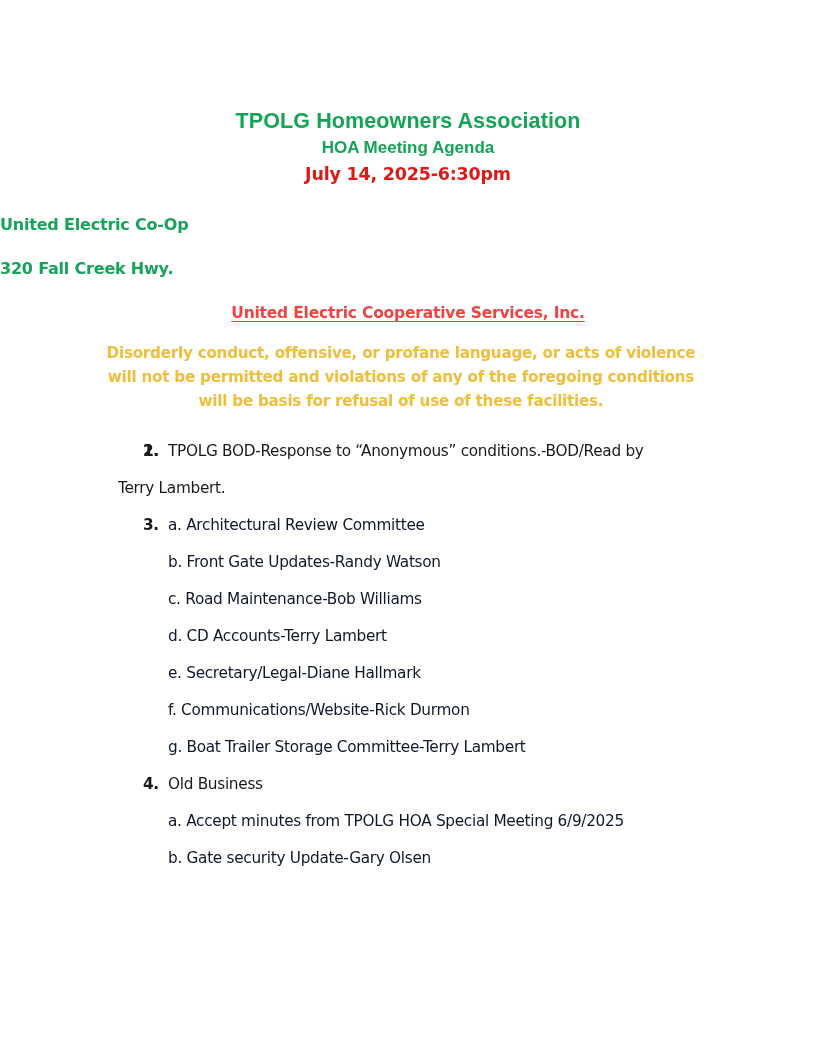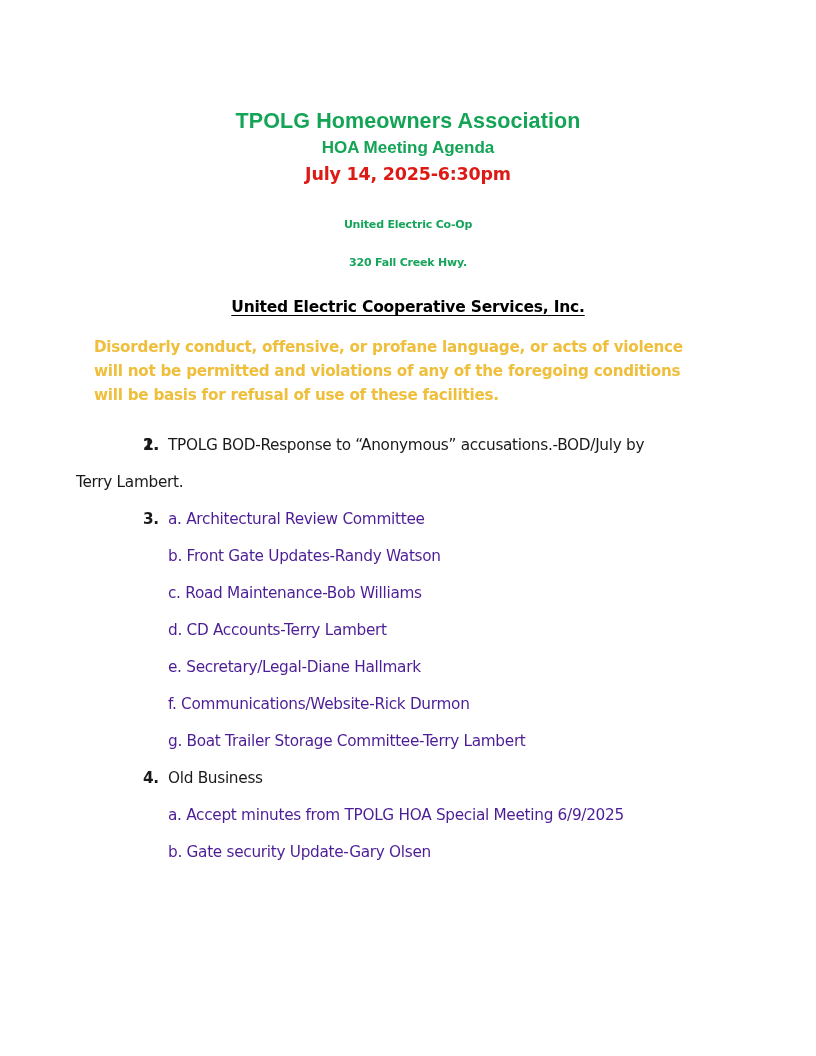--- a/index.html
+++ b/index.html
@@ -55,53 +55,53 @@
     font-size: 17.5px;
     font-weight: bold;
     color: #dd1a16;
     line-height: 26px;
     margin: 0;
     letter-spacing: -0.2px;
   }
 
   .venue-line {
     font-family: "DejaVu Sans", sans-serif;
-    font-size: 11px;
+    font-size: 16px;
     font-weight: bold;
     color: #16a45b;
-    text-align: center;
+    text-align: left;
     line-height: 22px;
     letter-spacing: -0.2px;
   }
   .venue-name { margin-top: 27px; }
-  .venue-street { margin-top: 16px; }
+  .venue-street { margin-top: 22px; }
 
   .org-link {
     font-family: "DejaVu Sans", sans-serif;
     font-size: 15.5px;
     font-weight: bold;
-    color: #000000;
+    color: #ef4444;
     text-align: center;
     text-decoration: underline;
     text-underline-offset: 3px;
     line-height: 22px;
     margin-top: 22px;
     letter-spacing: -0.2px;
   }
 
   
   .warning-note {
     font-family: "DejaVu Sans", sans-serif;
     font-size: 15.2px;
     font-weight: bold;
     color: #efbe3a;
     line-height: 24px;
     margin: 17px 0 0 0;
     padding: 0 108px 0 94px;
-    text-align: left;
+    text-align: center;
     letter-spacing: -0.25px;
   }
 
   
   .agenda {
     margin-top: 20px;
     padding-left: 0;
   }
 
   .agenda-item {
@@ -123,29 +123,29 @@
     font-family: "DejaVu Sans", sans-serif;
     font-size: 15.3px;
     line-height: 37px;
   }
 
   .agenda-wrap {
     font-family: "DejaVu Sans", sans-serif;
     font-size: 15.3px;
     color: #1a1a1a;
     line-height: 37px;
-    padding-left: 76px;
+    padding-left: 118px;
     letter-spacing: -0.3px;
     white-space: nowrap;
   }
 
   .agenda-sub {
     font-family: "DejaVu Sans", sans-serif;
     font-size: 15.3px;
-    color: #4c1d95;
+    color: #0f172a;
     line-height: 37px;
     padding-left: 168px;
     letter-spacing: -0.3px;
     white-space: nowrap;
   }
 </style>
 </head>
 <body>
 
 <div class="page">
@@ -165,21 +165,21 @@
   <p class="warning-note">Disorderly conduct, offensive, or profane language, or acts of violence will not be permitted and violations of any of the foregoing conditions will be basis for refusal of use of these facilities.</p>
 
   <div class="agenda">
 
     <div class="agenda-item">
       <span class="marker">1.</span>
     </div>
 
     <div class="agenda-item">
       <span class="marker">2.</span>
-      <span>TPOLG BOD-Response to “Anonymous” accusations.-BOD/July by</span>
+      <span>TPOLG BOD-Response to “Anonymous” conditions.-BOD/Read by</span>
     </div>
     <div class="agenda-wrap">Terry Lambert.</div>
 
     <div class="agenda-item">
       <span class="marker">3.</span>
     </div>
     <div class="agenda-sub">a. Architectural Review Committee</div>
     <div class="agenda-sub">b. Front Gate Updates-Randy Watson</div>
     <div class="agenda-sub">c. Road Maintenance-Bob Williams</div>
     <div class="agenda-sub">d. CD Accounts-Terry Lambert</div>

